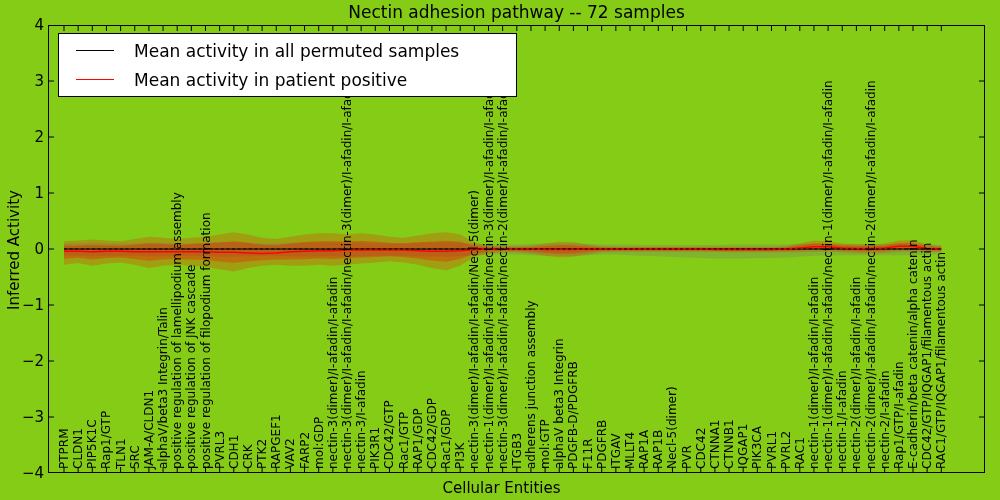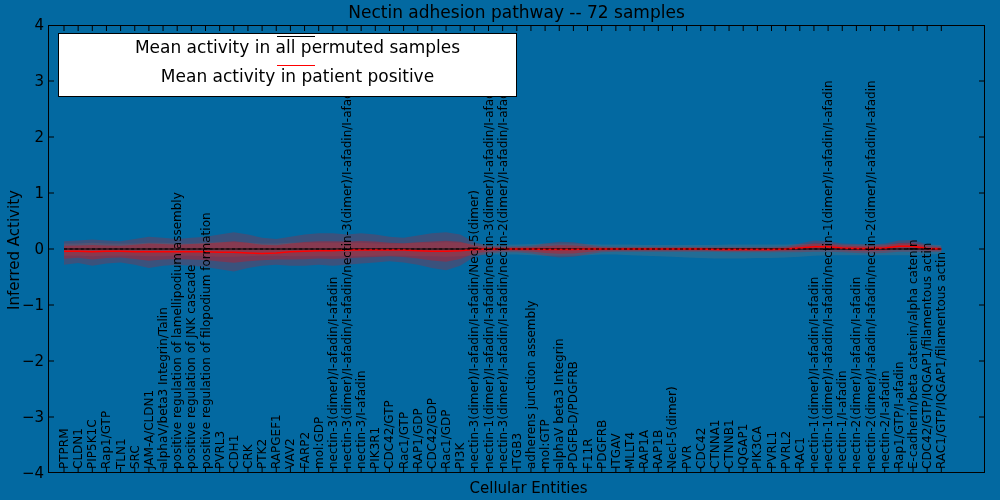--- a/index.html
+++ b/index.html
@@ -1,46 +1,46 @@
 <!DOCTYPE html>
 <html><head>
 <meta charset="utf-8">
 <style>
   html,body{margin:0;padding:0;background:#fff;}
   .figure{
-    position:relative;width:1000px;height:500px;background:#0369a1;
+    position:relative;width:1000px;height:500px;background:#84cc16;
     font-family:"DejaVu Sans",sans-serif;overflow:hidden;
   }
   .axes-svg{position:absolute;left:48px;top:25px;z-index:1;}
   .title{
     position:absolute;left:48px;top:2px;width:937px;text-align:center;
     font-size:17px;color:#000;z-index:6;
   }
   .ylabel{
     position:absolute;left:14px;top:250px;transform:translate(-50%,-50%) rotate(-90deg);
     font-size:15px;color:#000;white-space:nowrap;z-index:2;
   }
   .xlabel{
-    position:absolute;left:60px;top:479px;width:937px;text-align:center;
+    position:absolute;left:33px;top:479px;width:937px;text-align:center;
     font-size:15px;color:#000;z-index:2;
   }
   .ytick-label{
     position:absolute;left:0;width:44px;text-align:right;font-size:15px;
     color:#000;line-height:18px;z-index:2;
   }
   .xtick-label{
     position:absolute;font-size:12px;line-height:13px;color:#000;white-space:nowrap;
     transform:rotate(-90deg);transform-origin:0 0;z-index:3;
   }
   .legend{
     position:absolute;left:58px;top:33px;width:457px;height:62px;
     background:#ffffff;border:1.6px solid #000;z-index:5;
     display:flex;flex-direction:column;justify-content:center;
   }
-  .legend-row{display:flex;align-items:center;height:29px;flex-direction:column;}
+  .legend-row{display:flex;align-items:center;height:29px;}
   .legend-line{width:38px;height:0;border-top:1.6px solid #000;margin-left:17px;flex:none;}
   .legend-text{margin-left:20px;font-size:17px;color:#000;white-space:nowrap;}
 </style>
 </head>
 <body>
 
 <div class="figure">
 
   <div class="title">Nectin adhesion pathway -- 72 samples</div>
 

